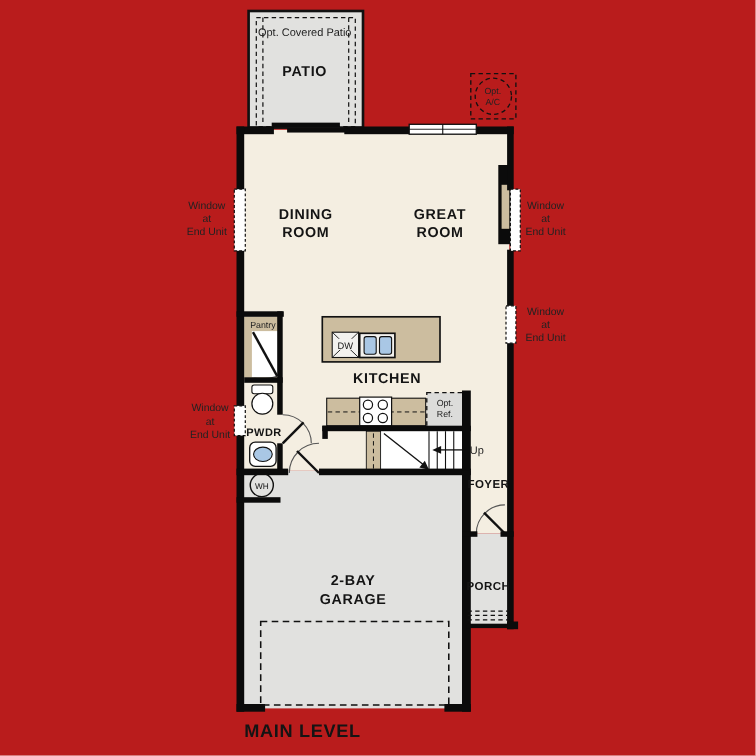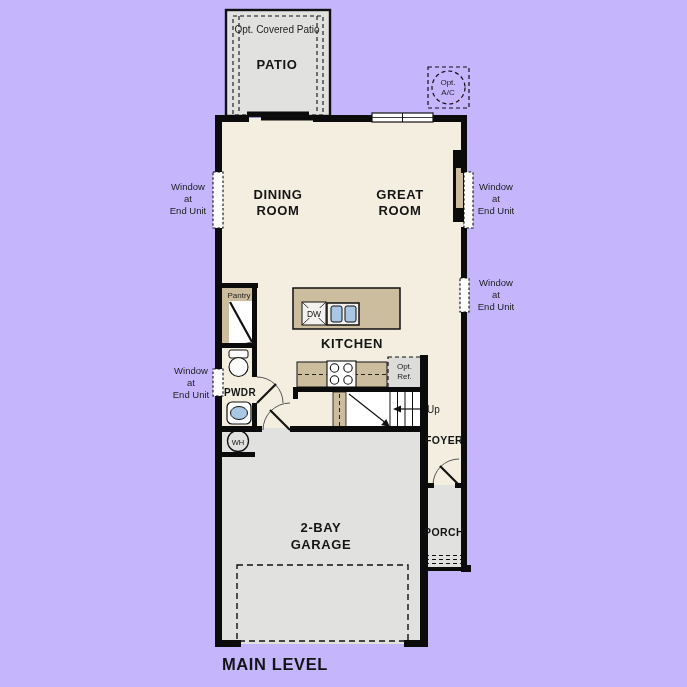--- a/index.html
+++ b/index.html
@@ -1,16 +1,16 @@
 <!DOCTYPE html>
 <html style="--floor-cream: #f4eee1; --concrete-gray: #e1e1df; --cabinet-tan: #ccbd9f; --fixture-blue: #a9c7e5; --wall-black: #0b0b0b;"><head>
 <meta charset="utf-8">
 <style>
   html,body{margin:0;padding:0;background:#ffffff;}
-  .stage{position:relative;width:687px;height:687px;background:#c4b5fd;overflow:hidden;}
+  .stage{position:relative;width:687px;height:687px;background:#b91c1c;overflow:hidden;}
   svg{display:block;}
   
   .wall{fill:var(--wall-black,#0b0b0b);}
   .floor{fill:var(--floor-cream,#f4eee1);}
   .gray{fill:var(--concrete-gray,#e1e1df);}
   .tan{fill:var(--cabinet-tan,#ccbd9f);}
   .blue{fill:var(--fixture-blue,#a9c7e5);stroke:#111;stroke-width:1;}
   .white{fill:#ffffff;}
   .ln{stroke:#111;fill:none;}
   .dash{stroke:#111;fill:none;stroke-dasharray:4 3;}

